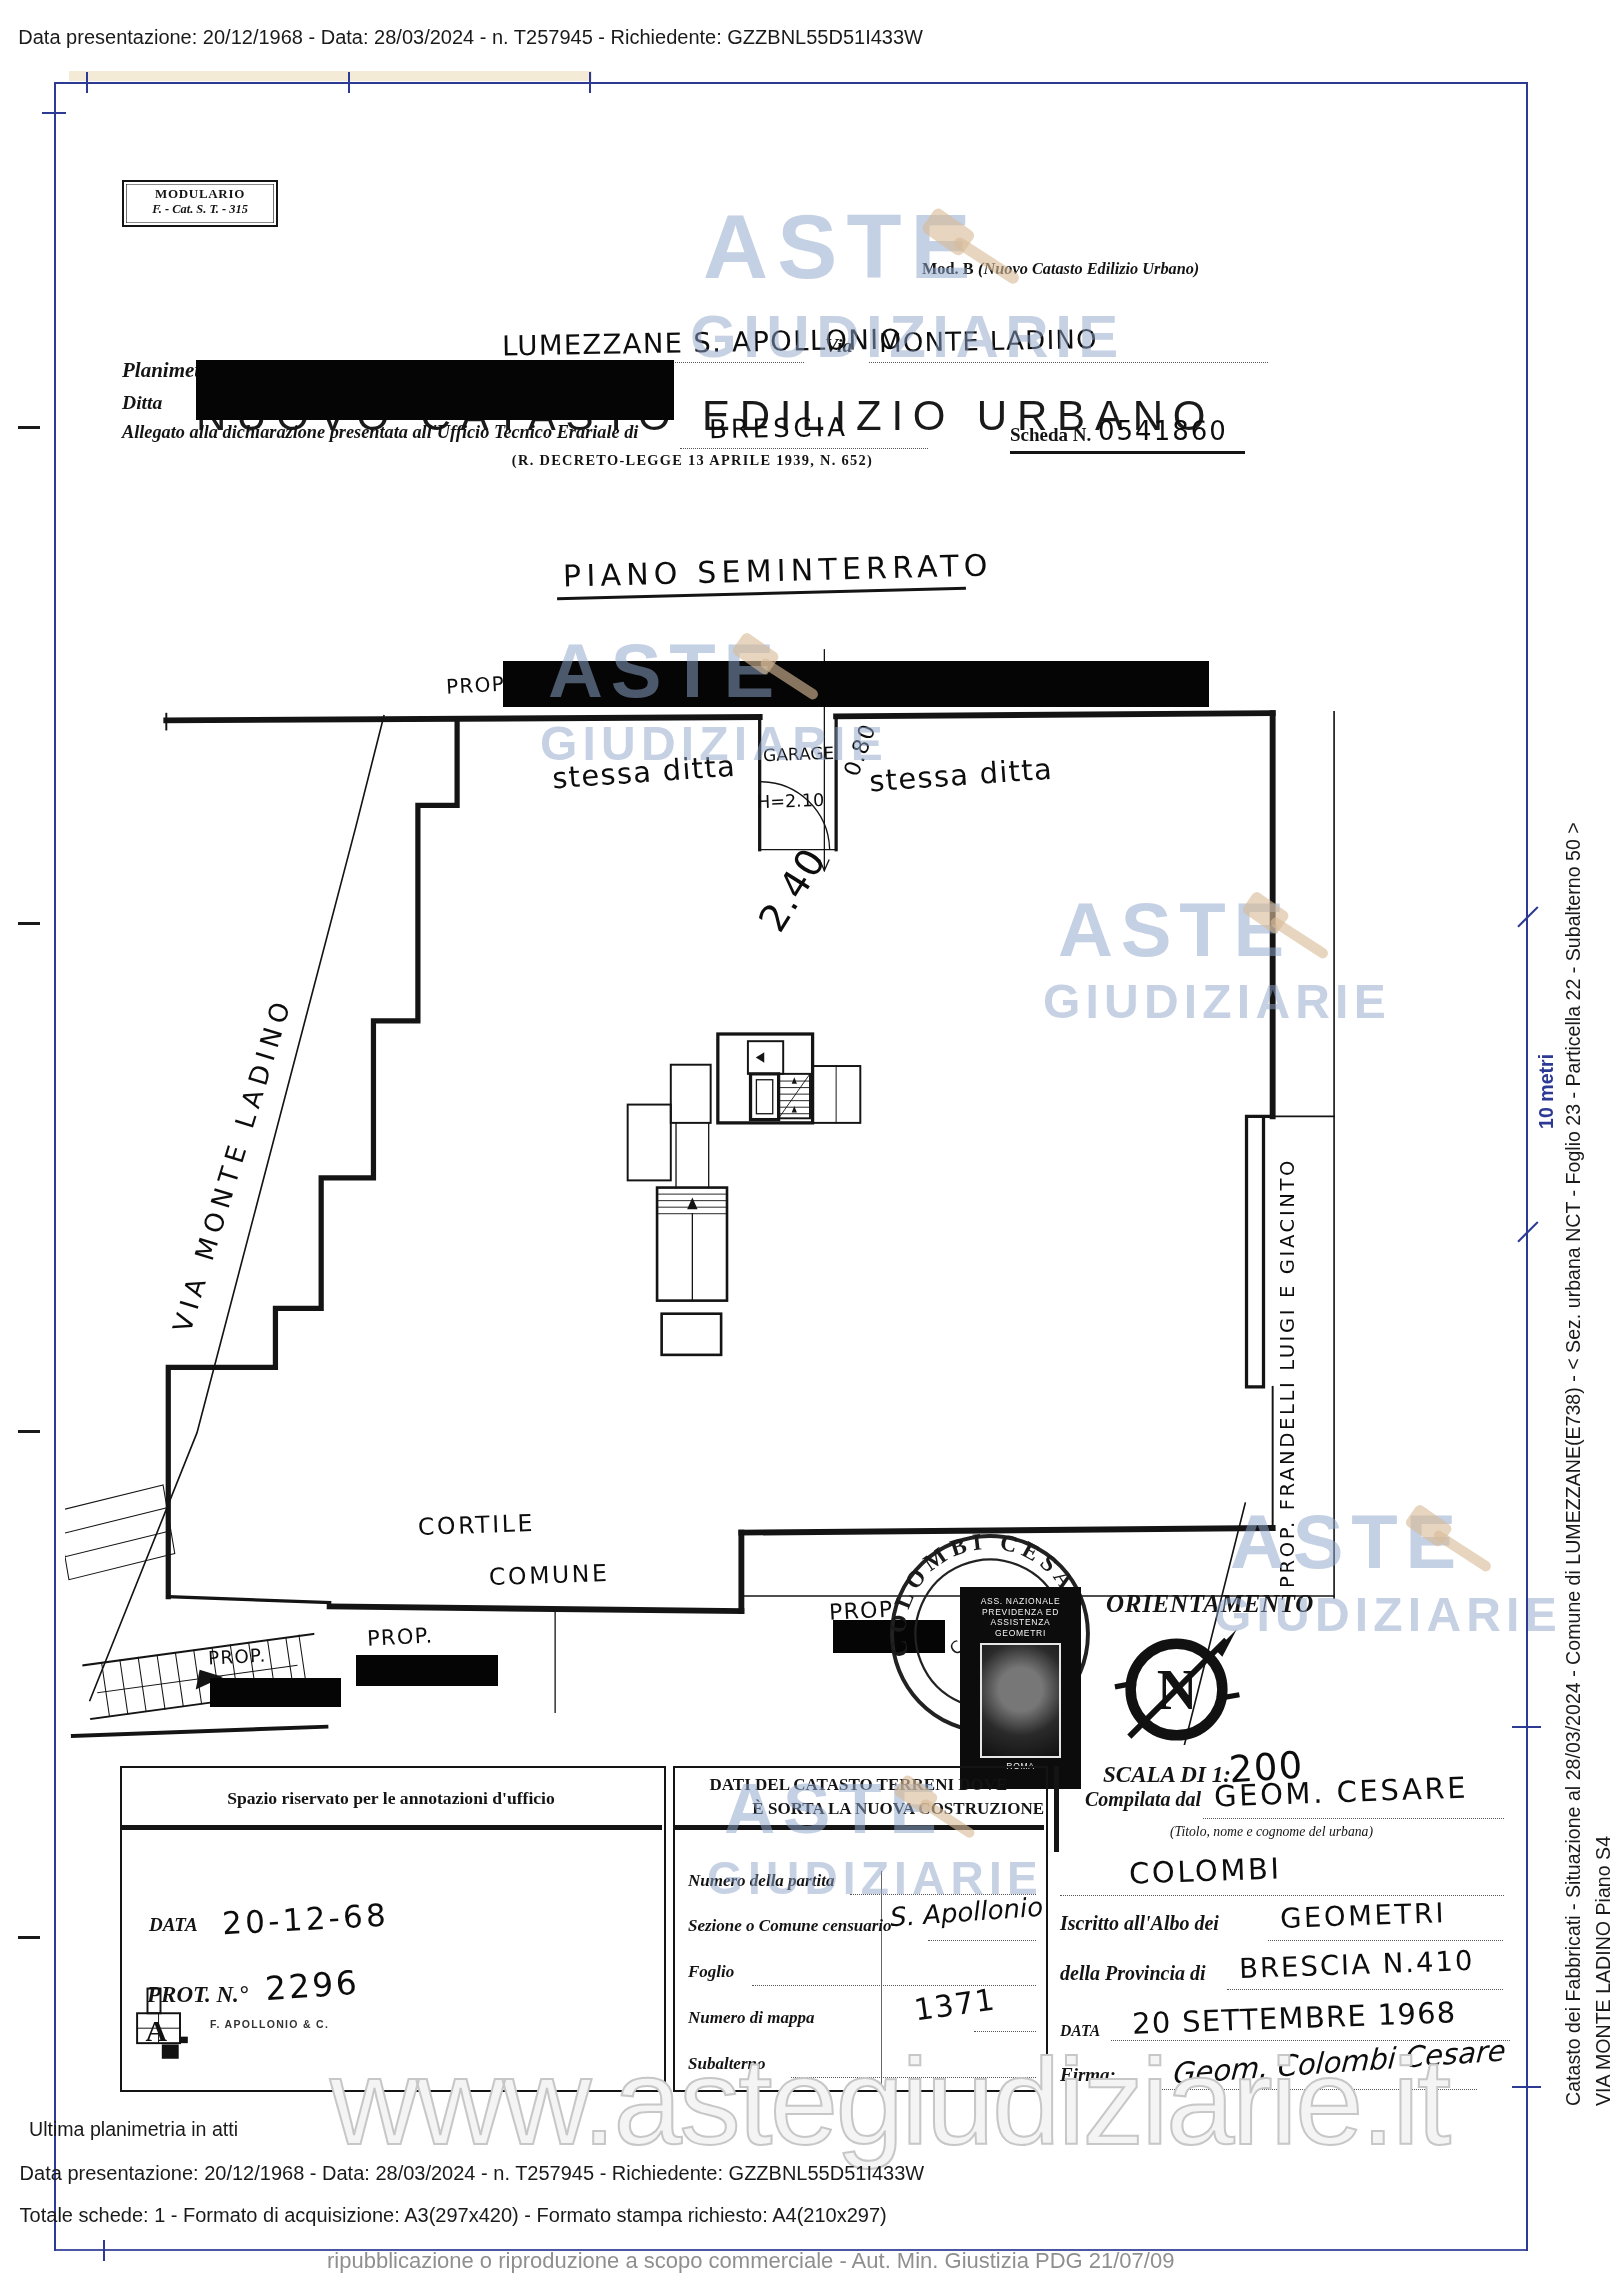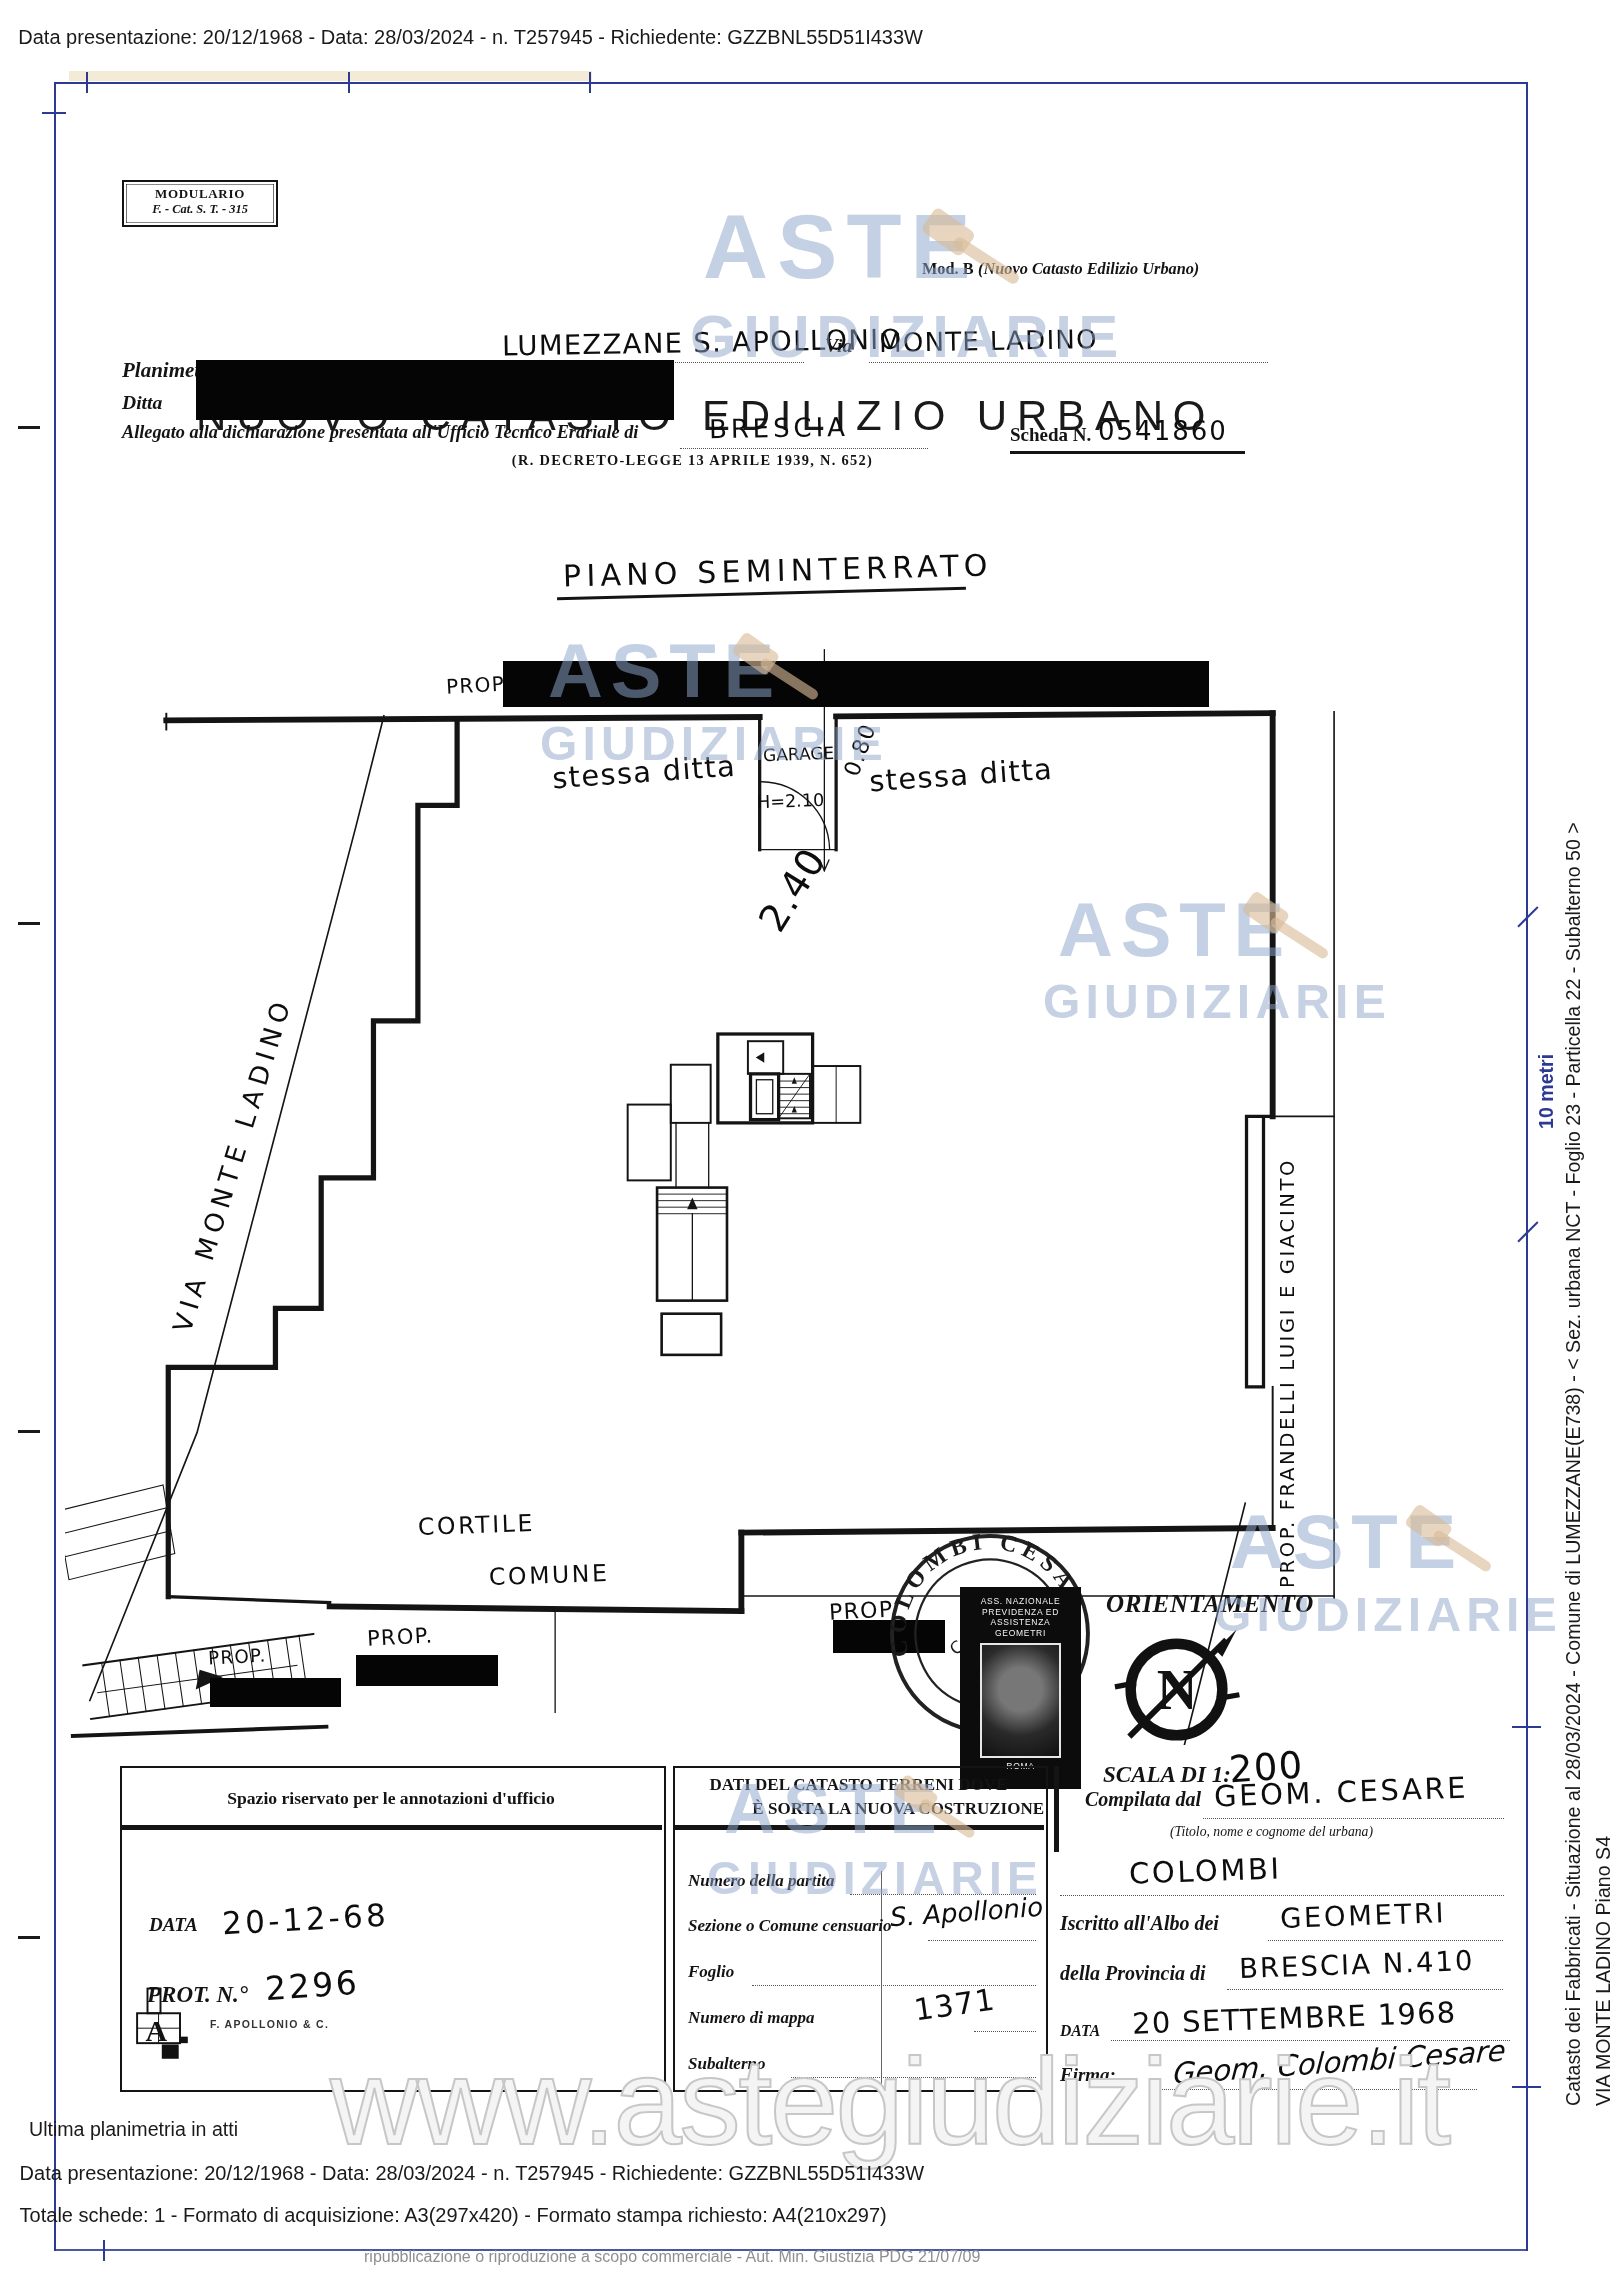--- a/index.html
+++ b/index.html
@@ -305,20 +305,20 @@
     <rect x="55" y="60" width="115" height="18" rx="9" transform="rotate(33 55 60)" fill="rgba(216,187,151,0.62)"></rect>
     <rect x="18" y="18" width="44" height="74" rx="9" transform="rotate(-55 40 55)" fill="rgba(216,187,151,0.62)"></rect>
   </svg>
 
   <div class="abs sans" style="left:29px;top:2118px;font-size:19.6px;">Ultima planimetria in atti</div>
 
   <div class="abs site-wm" style="left:330px;top:2031px;font-size:123px;">www.astegiudiziarie.it</div>
 
   <div class="abs sans" style="left:19.6px;top:2162px;font-size:20px;">Data presentazione: 20/12/1968 - Data: 28/03/2024 - n. T257945 - Richiedente: GZZBNL55D51I433W</div>
   <div class="abs sans" style="left:19.6px;top:2204px;font-size:20px;">Totale schede: 1 - Formato di acquisizione: A3(297x420) - Formato stampa richiesto: A4(210x297)</div>
-  <div class="abs legal" style="left:327px;top:2248px;font-size:16px;margin-left:37px;">ripubblicazione o riproduzione a scopo commerciale - Aut. Min. Giustizia PDG 21/07/09</div>
+  <div class="abs legal" style="left:327px;top:2248px;font-size:22px;">ripubblicazione o riproduzione a scopo commerciale - Aut. Min. Giustizia PDG 21/07/09</div>
 
   <div class="abs sans vtext" style="left:1562px;top:2106px;width:1366px;font-size:19.6px;">Catasto dei Fabbricati - Situazione al 28/03/2024 - Comune di LUMEZZANE(E738) - &lt; Sez. urbana NCT - Foglio 23 - Particella 22 - Subalterno 50 &gt;</div>
   <div class="abs sans vtext" style="left:1592px;top:2106px;width:294px;font-size:19.6px;">VIA MONTE LADINO Piano S4</div>
   <div class="abs vtext" style="left:1535px;top:1129px;width:111px;font-size:19.6px;font-weight:700;color:#2c3a94;font-family:'Liberation Sans',sans-serif;">10 metri</div>
 
 </div>
 
 
 </body></html>

